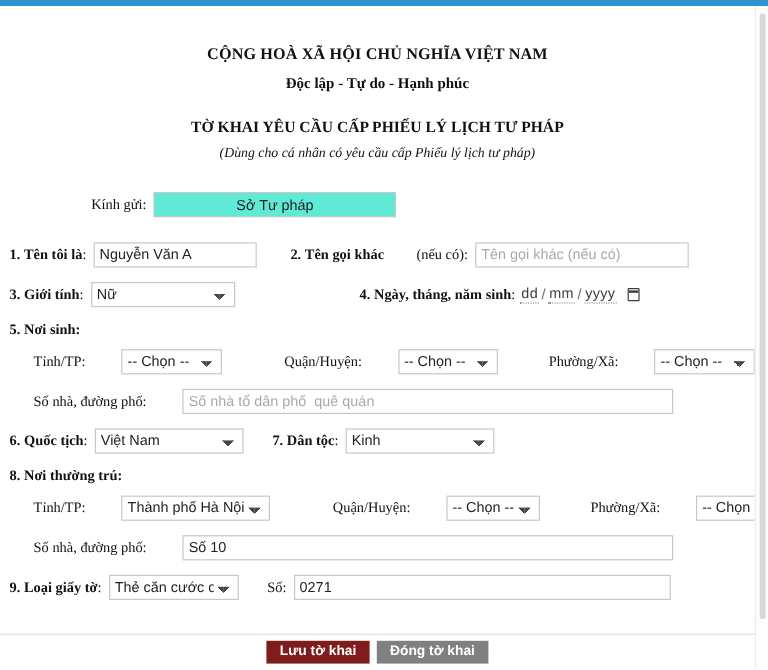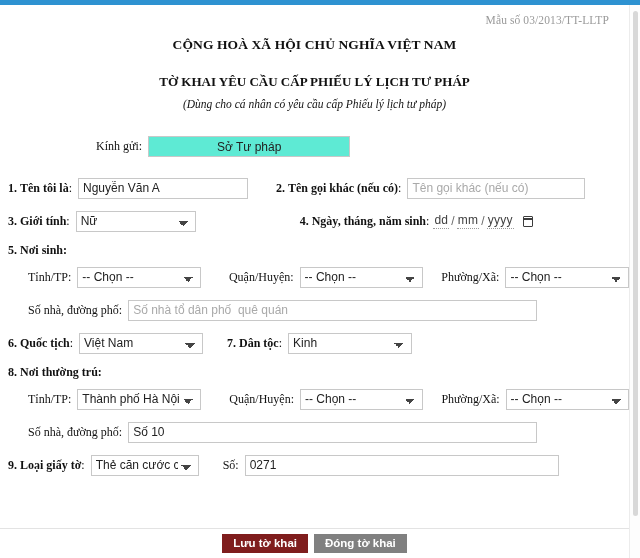--- a/index.html
+++ b/index.html
@@ -73,21 +73,21 @@
     margin-top: 21px;
   }
   .t-sub {
     font-size: 11.5px; font-style: italic;
     margin-top: 8px;
   }
 
   
   .recipient-row {
     margin-top: 26px;
-    padding-left: 96px;
+    padding-left: 76px;
     display: flex; align-items: center;
   }
   .recipient-row .lbl { font-size: 12px; margin-right: 6px; }
   .recipient-input {
     width: 202px; height: 21px;
     text-align: center;
     border: 1px solid #c8c8c8;
     background: #5eead4;
     font-family: "Liberation Sans", sans-serif;
     font-size: 12px; color: #222;
@@ -97,28 +97,28 @@
   
   .rows { margin-top: 20px; padding-left: 8px; }
   .row { display: flex; align-items: center; margin-bottom: 11px; height: 22px; }
 
   .lbl {
     font-family: "Liberation Serif", serif;
     font-size: 12px;
     white-space: nowrap;
   }
   .lbl b { font-weight: bold; }
-  .lbl .normal { font-weight: bold; }
+  .lbl .normal { font-weight: normal; margin-left: 24px; }
 
   .sec-head {
     font-size: 12px; font-weight: bold;
     margin: 2px 0 8px 0;
   }
 
-  .indent { padding-left: 20px; }
+  .indent { padding-left: 20px; gap: 24px; }
 
   input.txt, select.sel {
     font-family: "Liberation Sans", sans-serif;
     font-size: 12px;
     color: #222222;
     height: 21px;
     border: 1px solid #c8c8c8;
     background: #ffffff;
     padding: 0 4px;
     outline: none;
@@ -131,21 +131,21 @@
     background-image:
       linear-gradient(45deg, transparent 50%, #444 50%),
       linear-gradient(135deg, #444 50%, transparent 50%);
     background-position:
       calc(100% - 12px) 9px,
       calc(100% - 7px) 9px;
     background-size: 5px 5px, 5px 5px;
     background-repeat: no-repeat;
   }
 
-  .w-name   { width: 170px; }
+  .w-name   { width: 136px; }
   .w-alias  { width: 178px; }
   .w-sel-lg { width: 120px; }
   .w-sel-xl { width: 124px; }
   .w-street { width: 409px; }
   .w-doc    { width: 108px; }
   .w-docnum { width: 314px; }
 
   
   .date-wrap {
     display: flex; align-items: center;
@@ -204,24 +204,24 @@
   .btn-save  { background: #7f1d1d; }
   .btn-close { background: #808080; }
 </style>
 </head>
 <body>
 
 <div class="topbar"></div>
 
 <div class="page">
 
-  <div class="form-code">Mẫu số 03/2013/TT-LLTP</div>
 
   <div class="titles">
     <div class="t-nation">CỘNG HOÀ XÃ HỘI CHỦ NGHĨA VIỆT NAM</div>
+    <div class="t-motto">Độc lập - Tự do - Hạnh phúc</div>
     <div class="t-main">TỜ KHAI YÊU CẦU CẤP PHIẾU LÝ LỊCH TƯ PHÁP</div>
     <div class="t-sub">(Dùng cho cá nhân có yêu cầu cấp Phiếu lý lịch tư pháp)</div>
   </div>
 
   <div class="recipient-row">
     <span class="lbl">Kính gửi:</span>
     <input class="recipient-input" type="text" value="Sở Tư pháp" style="">
   </div>
 
   <div class="rows">

